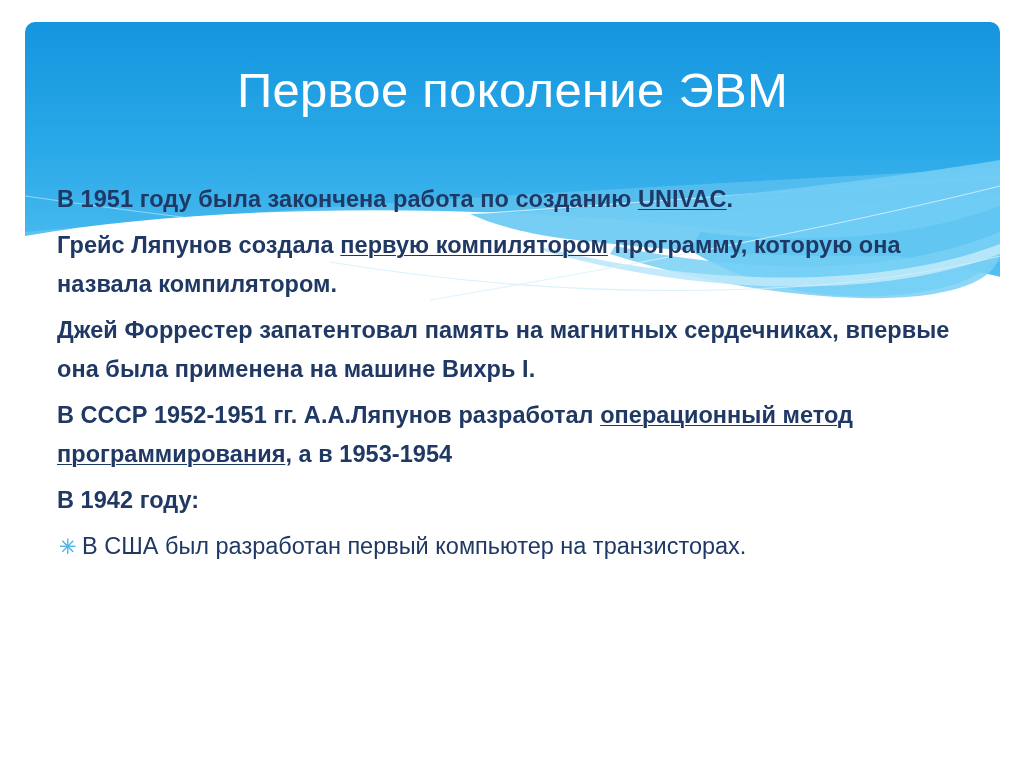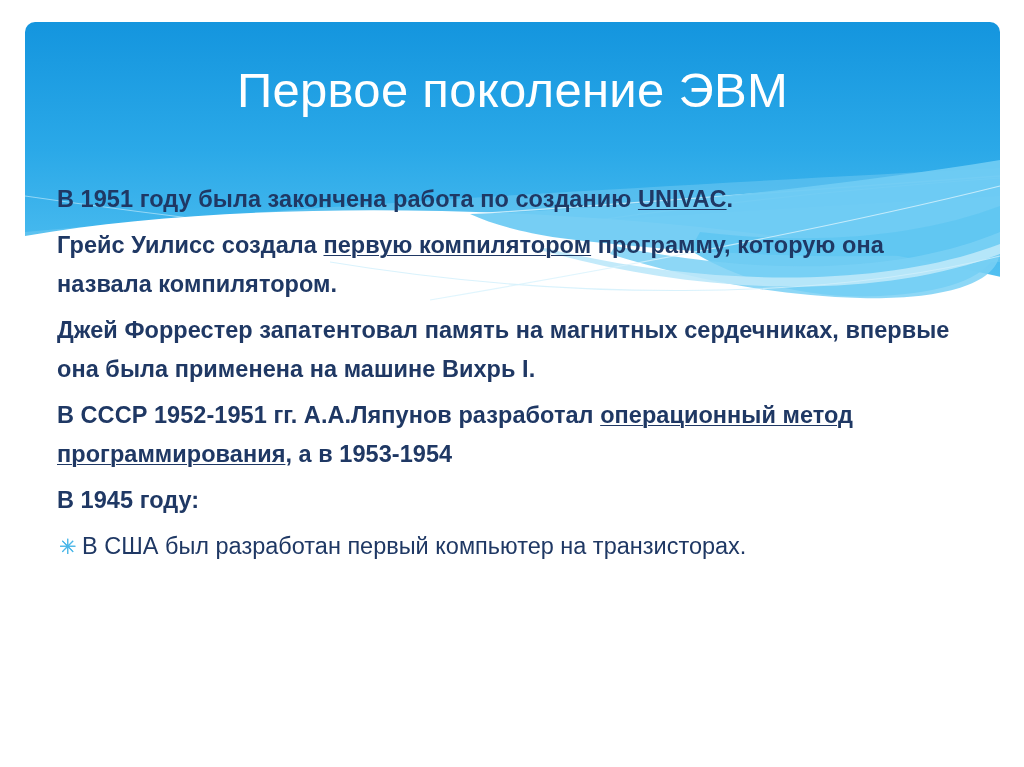--- a/index.html
+++ b/index.html
@@ -168,24 +168,24 @@
     </g>
   </svg>
 
   <div id="title-block">
     <div id="title-text">Первое поколение ЭВМ</div>
   </div>
 
   <div id="body-block">
     <div id="paragraphs">
         <p class="para" id="p-univac"><span>В 1951 году была закончена работа по созданию </span><span class="u">UNIVAC</span><span>.</span></p>
-        <p class="para" id="p-hopper"><span>Грейс Уилисс создала </span><span class="u">первую компилятором</span><span> программу, которую она назвала компилятором.</span></p>
+        <p class="para" id="p-hopper"><span>Грейс Ляпунов создала </span><span class="u">первую компилятором</span><span> программу, которую она назвала компилятором.</span></p>
         <p class="para" id="p-forrester"><span>Джей Форрестер запатентовал память на магнитных сердечниках, впервые она была применена на машине Вихрь I.</span></p>
         <p class="para" id="p-lyapunov"><span>В СССР 1952-1951 гг. А.А.Ляпунов разработал </span><span class="u">операционный метод программирования</span><span>, а в 1953-1954</span></p>
-        <p class="para" id="p-1951-intro"><span>В 1945 году:</span></p>
+        <p class="para" id="p-1951-intro"><span>В 1942 году:</span></p>
       </div>
     <ul id="bullet-list">
         <li><span class="bullet-mark">✳</span></li>
         <li><span class="bullet-mark">✳</span><span>В США был разработан первый компьютер на транзисторах.</span></li>
       </ul>
   </div>
 
 </div>
 
 </body></html>

